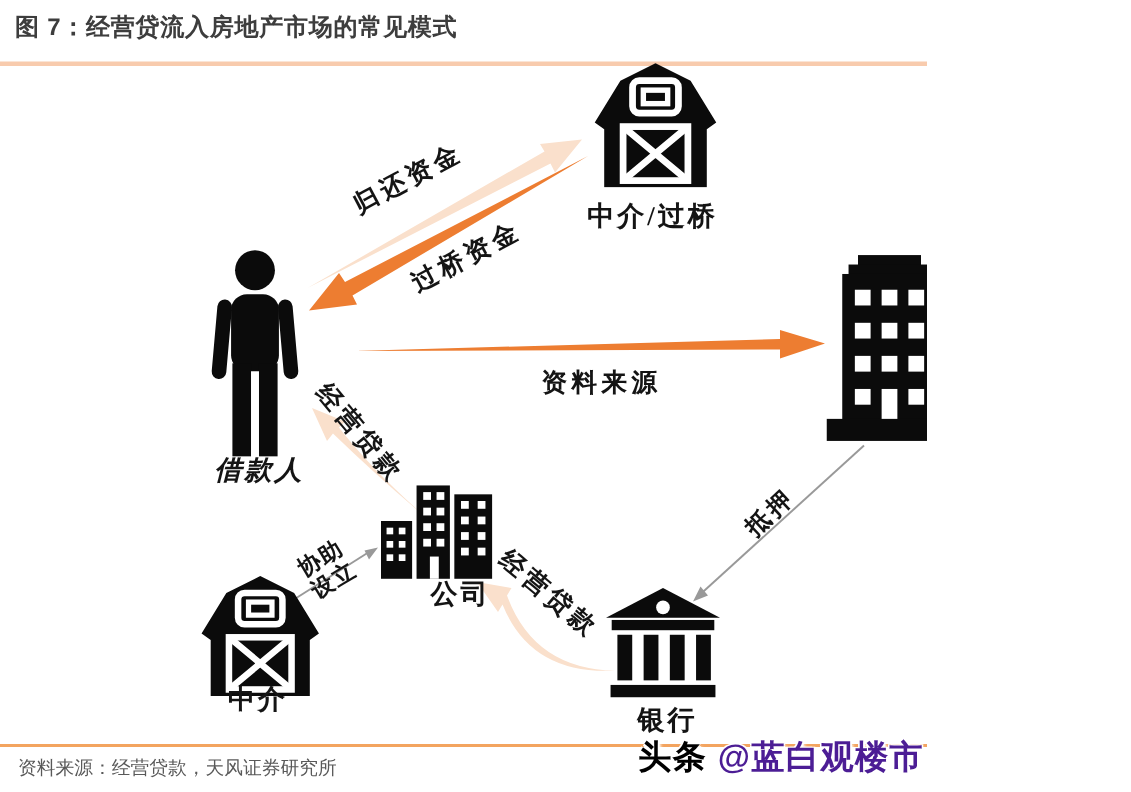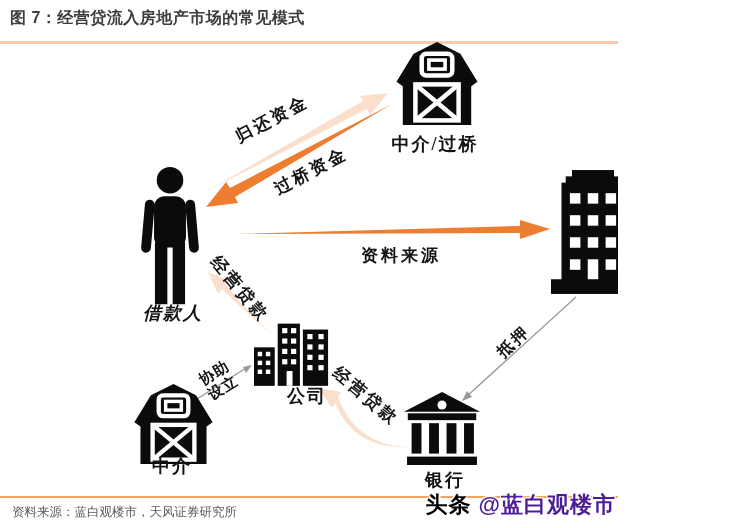--- a/index.html
+++ b/index.html
@@ -179,19 +179,19 @@
   <div class="edge-label" style="left:401px; top:255px; transform:translate(-50%,-50%);">资料来源</div>
   <div class="edge-label" style="left:240px; top:289px; transform:translate(-50%,-50%) rotate(50deg);">经营贷款</div>
   <div class="edge-label two-line" style="left:219px; top:381px; transform:translate(-50%,-50%) rotate(-31deg);">
     <div>协助</div>
     <div>设立</div>
   </div>
   <div class="edge-label" style="left:366px; top:396px; transform:translate(-50%,-50%) rotate(40deg);">经营贷款</div>
   <div class="edge-label" style="left:514px; top:342px; font-size:16px; transform:translate(-50%,-50%) rotate(-43deg);">抵押</div>
 
   <div class="rule-bottom"></div>
-  <div class="source">资料来源：蓝白观楼市，天风证券研究所</div>
+  <div class="source">资料来源：经营贷款，天风证券研究所</div>
   <div class="watermark">
     <span class="wm-prefix">头条</span>
     <span class="wm-handle">@蓝白观楼市</span>
   </div>
 
 </div>
 
 </body></html>

